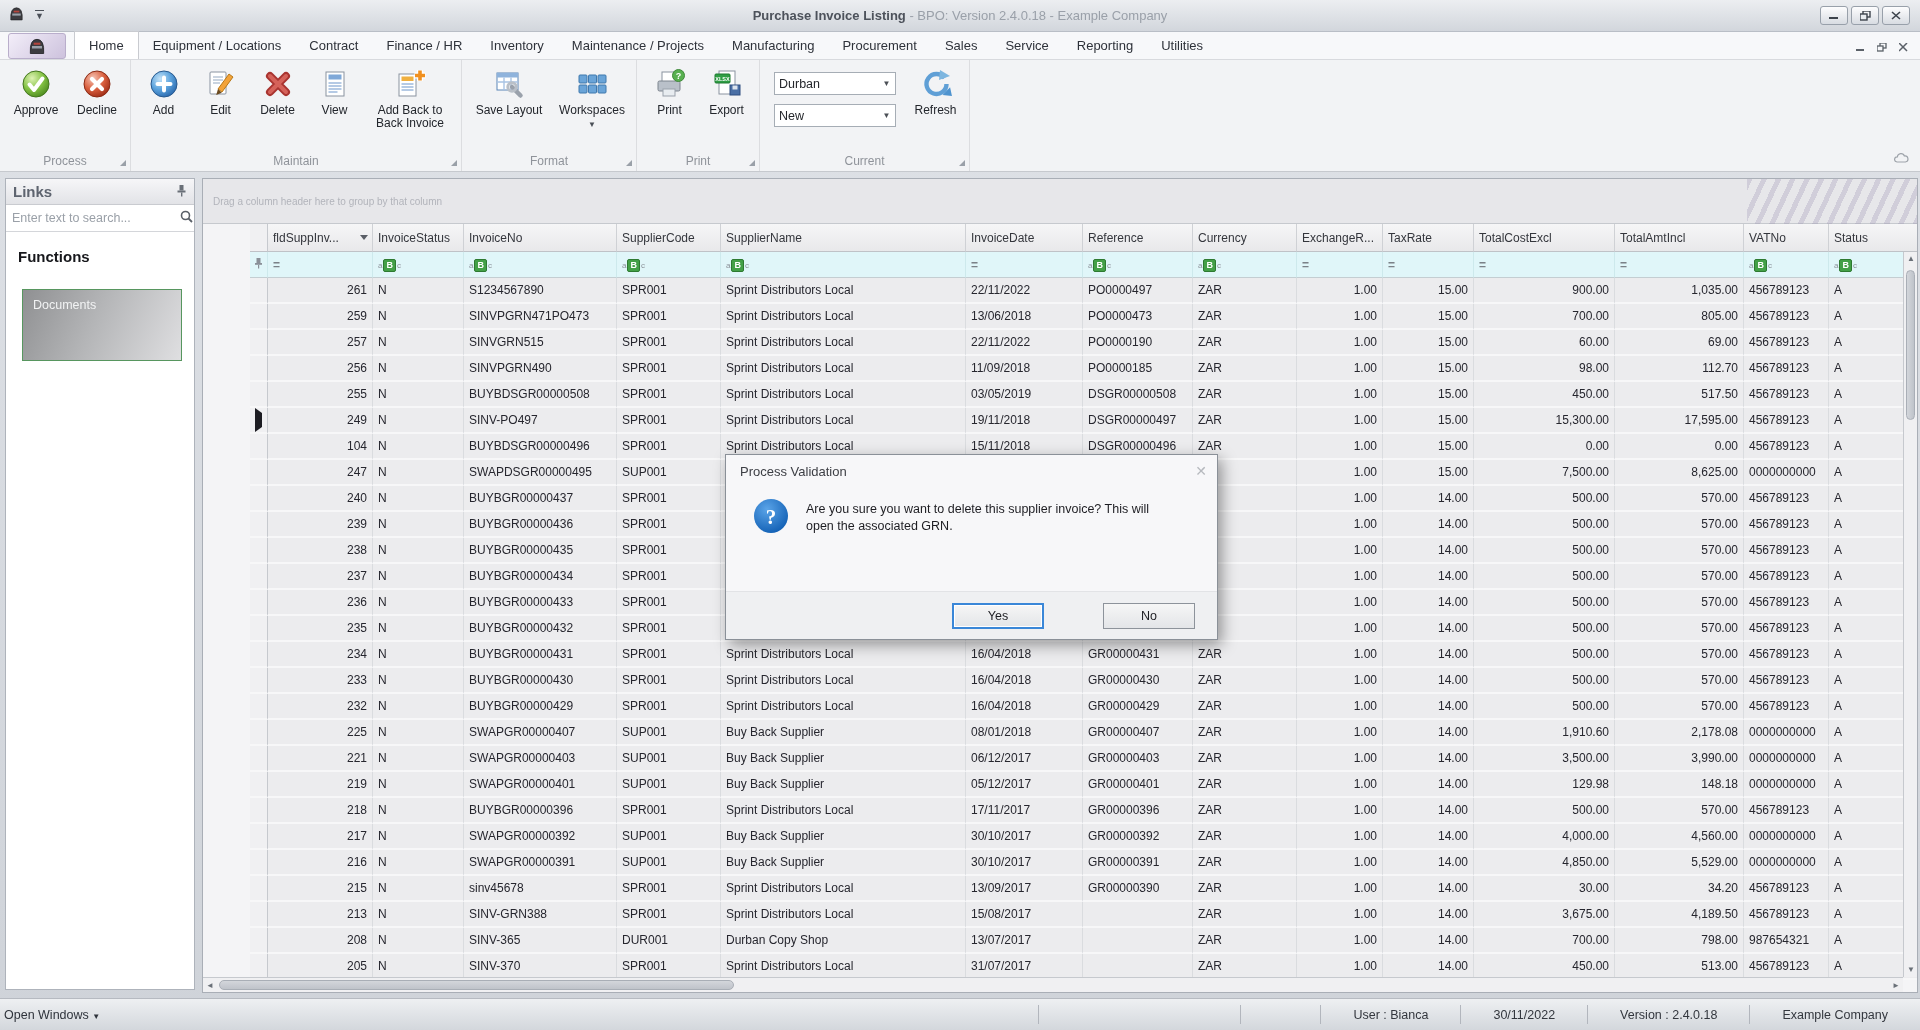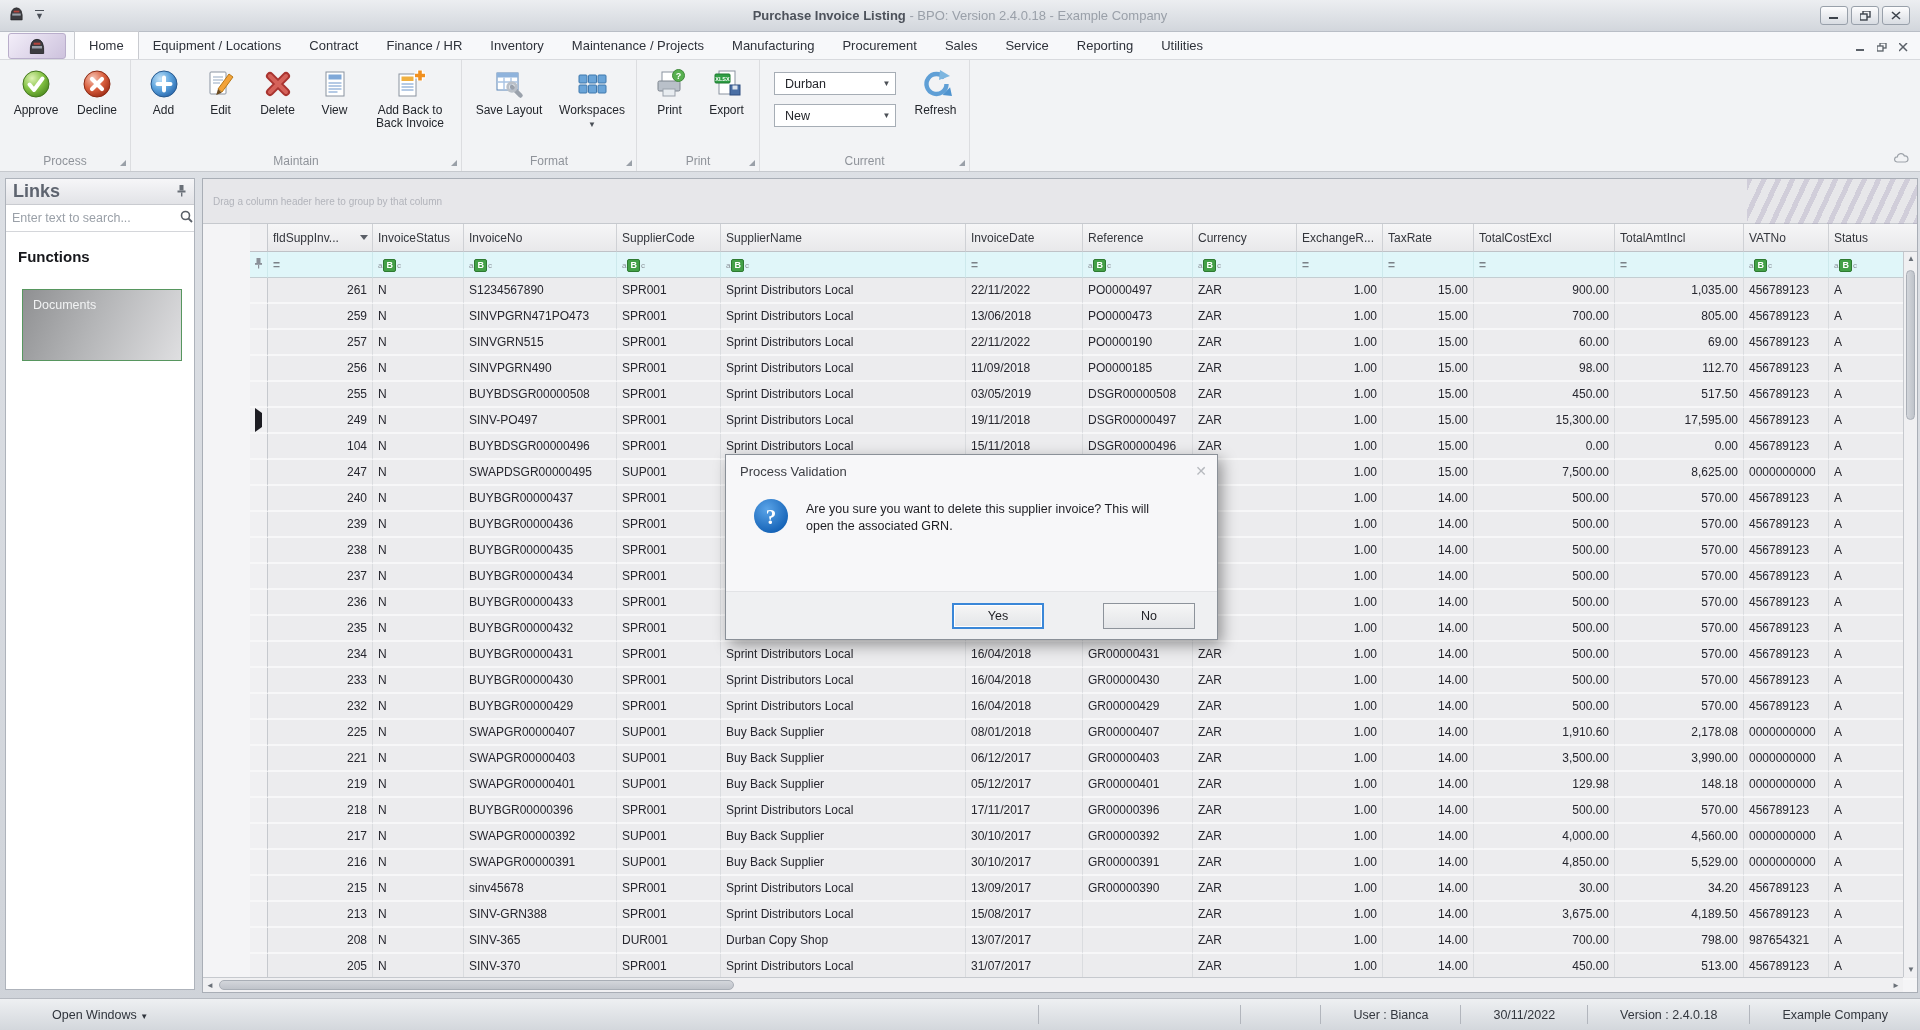--- a/index.html
+++ b/index.html
@@ -39,30 +39,30 @@
   .rbtn.wide { width:94px; }
   .ricon { height:34px; display:flex; align-items:center; }
   .rlabel { font-size:12px; color:#23262c; text-align:center; line-height:13px; }
   .rcaret { font-size:8px; color:#4a4f57; }
   .gfooter { height:20px; position:relative; text-align:center; }
   .gname { font-size:12px; color:#8f939a; line-height:18px; }
   .launcher { position:absolute; right:4px; bottom:5px; width:0; height:0;
     border-left:6px solid transparent; border-bottom:6px solid #9aa0a8; }
   .ccombos { display:flex; flex-direction:column; gap:9px; padding:8px 10px 0 10px; }
   .combo { width:122px; height:23px; background:#fff; border:1px solid #a6adb5; display:flex;
-    align-items:center; font-size:12.5px; padding-left:10px; color:#24262b; }
+    align-items:center; font-size:12.5px; padding-left:4px; color:#24262b; }
   .combo .caret { margin-left:auto; width:17px; text-align:center; color:#4a4f55; font-size:8px; }
   .ribbon-collapse { position:absolute; right:10px; top:150px; opacity:.8; }
 
   
   .sidebar { position:absolute; left:5px; top:178px; width:190px; height:812px; background:#ffffff;
     border:1px solid #aeb3bb; }
   .side-head { height:26px; background:linear-gradient(#f6f6f8,#e2e3e7); border-bottom:1px solid #c9cbd0;
     display:flex; align-items:center; padding:0 7px; }
-  .side-head span { font-size:18px; font-weight:bold; color:#5e646f; }
+  .side-head span { font-size:15px; font-weight:bold; color:#5e646f; }
   .side-head .pin { margin-left:auto; }
   .side-search { height:27px; border-bottom:1px solid #d4d6da; display:flex; align-items:center; }
   .side-search input { flex:1; height:25px; border:none; outline:none; padding:0 6px; font-size:12.5px;
     font-family:"Liberation Sans",sans-serif; color:#555; }
   .side-search input::placeholder { color:#9aa0a8; }
   .side-search .mag { width:22px; text-align:center; }
   .functions-title { font-size:15px; font-weight:bold; color:#17181c; padding:16px 0 0 12px; }
   .doc-btn { position:absolute; left:16px; top:110px; width:160px; height:72px;
     border:1px solid #57965f; background:linear-gradient(115deg,#8f9092 0%,#b4b5b7 45%,#dfdfe1 100%);
     color:#f2f3f4; font-size:12.5px; padding:8px 0 0 10px; cursor:default; }
@@ -114,21 +114,21 @@
   .dlg-msg { font-size:12.5px; color:#1d1d22; width:360px; line-height:17px; padding-top:4px; }
   .dlg-foot { position:absolute; left:0; right:0; bottom:0; height:48px; background:#eff0f2;
     border-top:1px solid #e2e3e6; display:flex; align-items:center; justify-content:flex-end; gap:17px; padding-right:22px; }
   .dbtn { width:92px; height:26px; font-size:12.5px; color:#1d1d22; display:flex; align-items:center; justify-content:center;
     background:linear-gradient(#f6f6f6,#e3e5e8); border:1px solid #8d939b; cursor:default;margin-left:42px; }
   .dbtn.primary { border:2px solid #3a87d8; box-shadow:inset 0 0 0 1px #fff; }
 
   
   .statusbar { position:absolute; left:0; bottom:0; width:1920px; height:32px;
     background:linear-gradient(#eef0f2,#d3d7dc); border-top:1px solid #b6bac1; display:flex; align-items:center; }
-  .sb-left { padding-left:28px; font-size:12.5px; color:#2e333b;margin-left:24px; }
+  .sb-left { padding-left:4px; font-size:12.5px; color:#2e333b; }
   .sb-right { margin-left:auto; display:flex; height:100%; align-items:center; }
   .status-item { font-size:12.5px; color:#33373e; padding:0 32px; border-left:1px solid #b2b6bd; height:60%;
     display:flex; align-items:center; }
   .sb-extra { position:absolute; height:19px; width:1px; background:#b2b6bd; top:6px; }
 </style>
 </head>
 <body>
 
 <div class="app">
 

